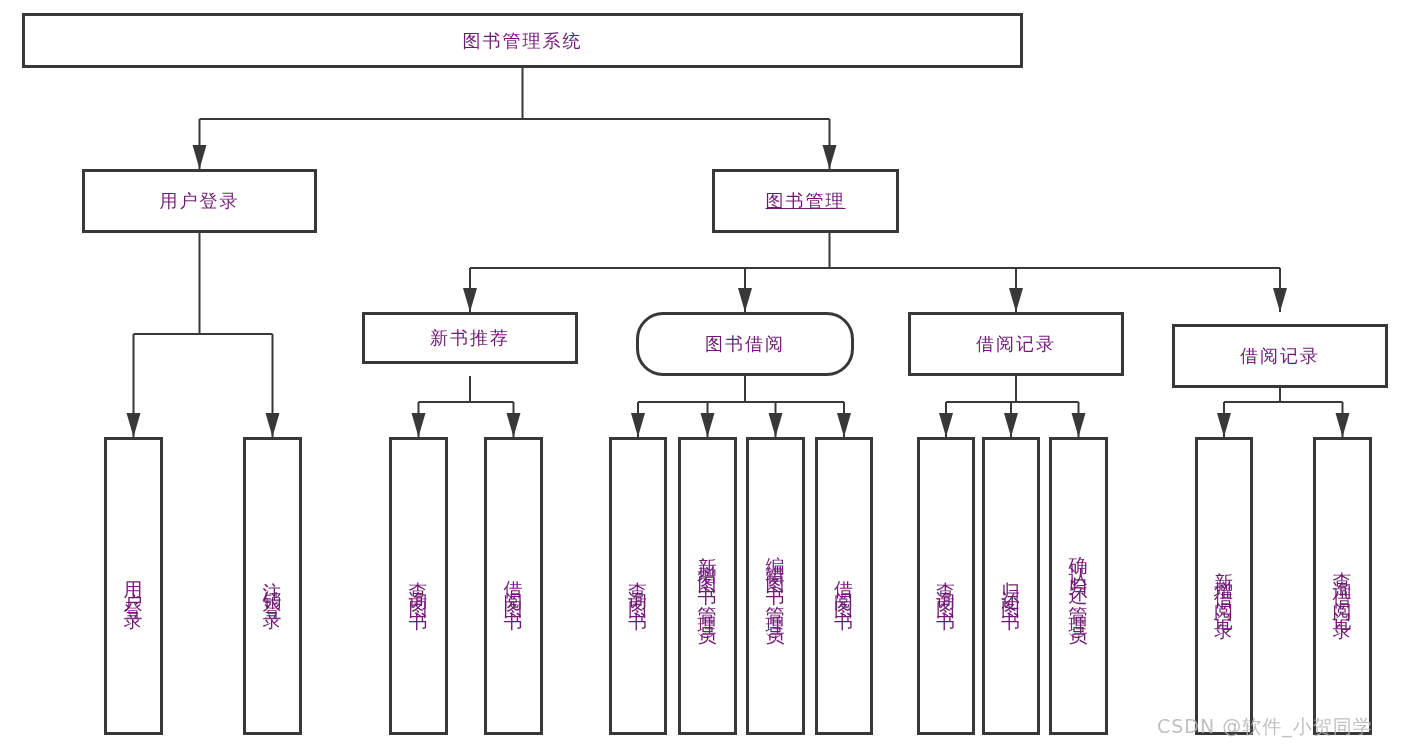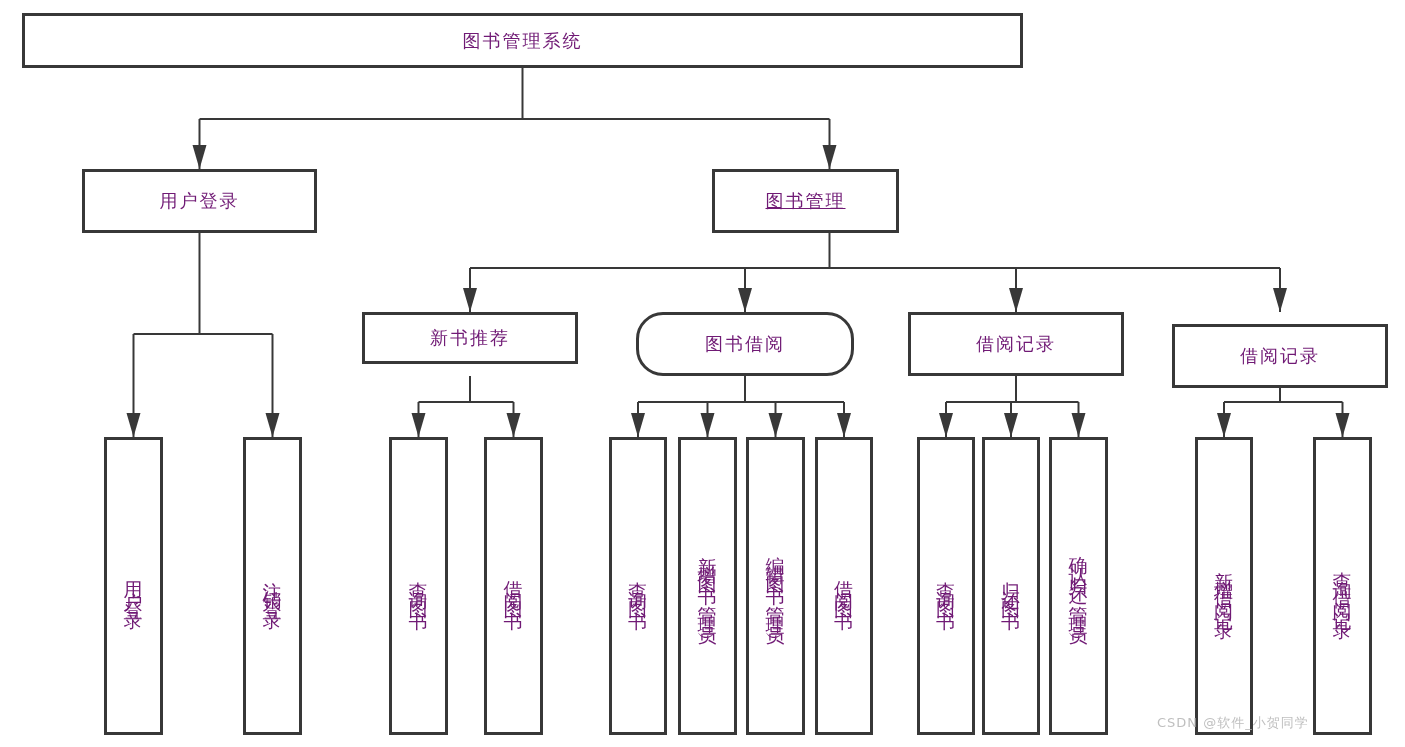--- a/index.html
+++ b/index.html
@@ -57,21 +57,21 @@
   #n-g3-3 { left: 815px;  width: 58px; }
   #n-g4-0 { left: 917px;  width: 58px; }
   #n-g4-1 { left: 982px;  width: 58px; }
   #n-g4-2 { left: 1049px; width: 59px; }
   #n-g5-0 { left: 1195px; width: 58px; }
   #n-g5-1 { left: 1313px; width: 59px; }
   .watermark {
     position: absolute;
     left: 1157px;
     top: 714px;
-    font-size: 13px;
+    font-size: 19px;
     letter-spacing: 1px;
     color: #b4b4b4;
     opacity: 0.85;
     z-index: 3;
     white-space: nowrap;
   }
 </style>
 </head>
 <body>
 

